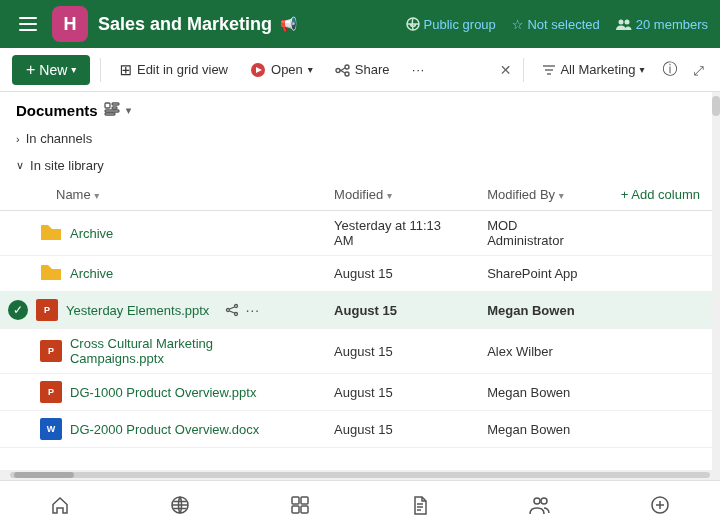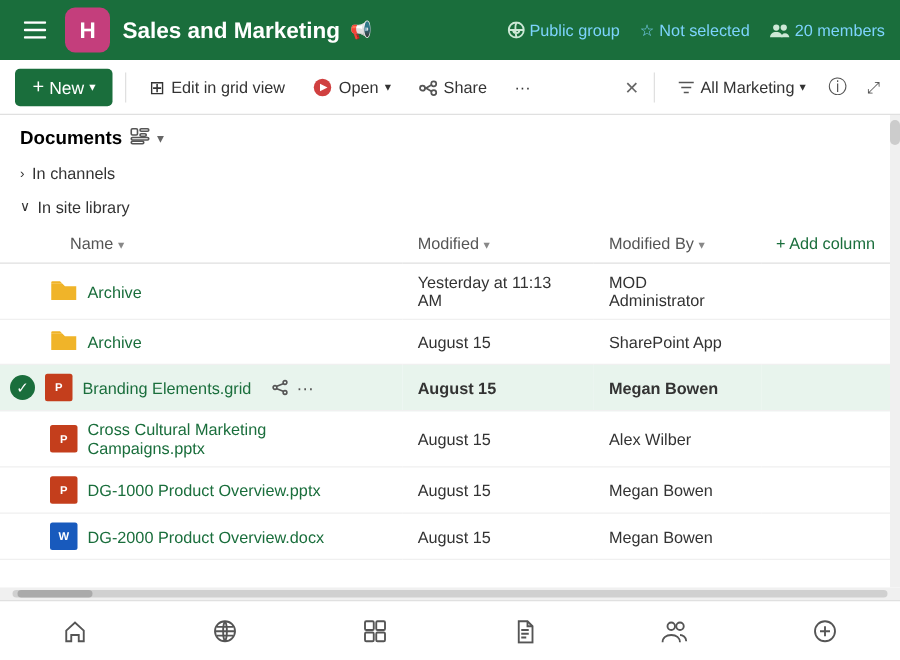--- a/index.html
+++ b/index.html
@@ -351,21 +351,21 @@
             </td>
             <td>August 15</td>
             <td>SharePoint App</td>
             <td></td>
           </tr>
           <tr class="selected">
             <td style="padding-left: 8px;">
               <div class="name-cell">
                 <div class="check-circle">✓</div>
                 <span><div class="pptx-icon">P</div></span>
-                <span class="file-name">Branding Elements.grid</span>
+                <span class="file-name">Yesterday Elements.pptx</span>
                 <div class="row-actions">
       <svg width="14" height="14" viewBox="0 0 14 14" fill="none" stroke="#555" stroke-width="1.3">
         <circle cx="11" cy="3" r="1.5"></circle>
                     <circle cx="3" cy="7" r="1.5"></circle>
                     <circle cx="11" cy="11" r="1.5"></circle>
         <line x1="4.5" y1="6" x2="9.5" y2="4"></line>
                     <line x1="4.5" y1="8" x2="9.5" y2="10"></line>
       </svg>
       <span style="font-size:14px; color:#555; cursor:pointer;">···</span>
     </div>

